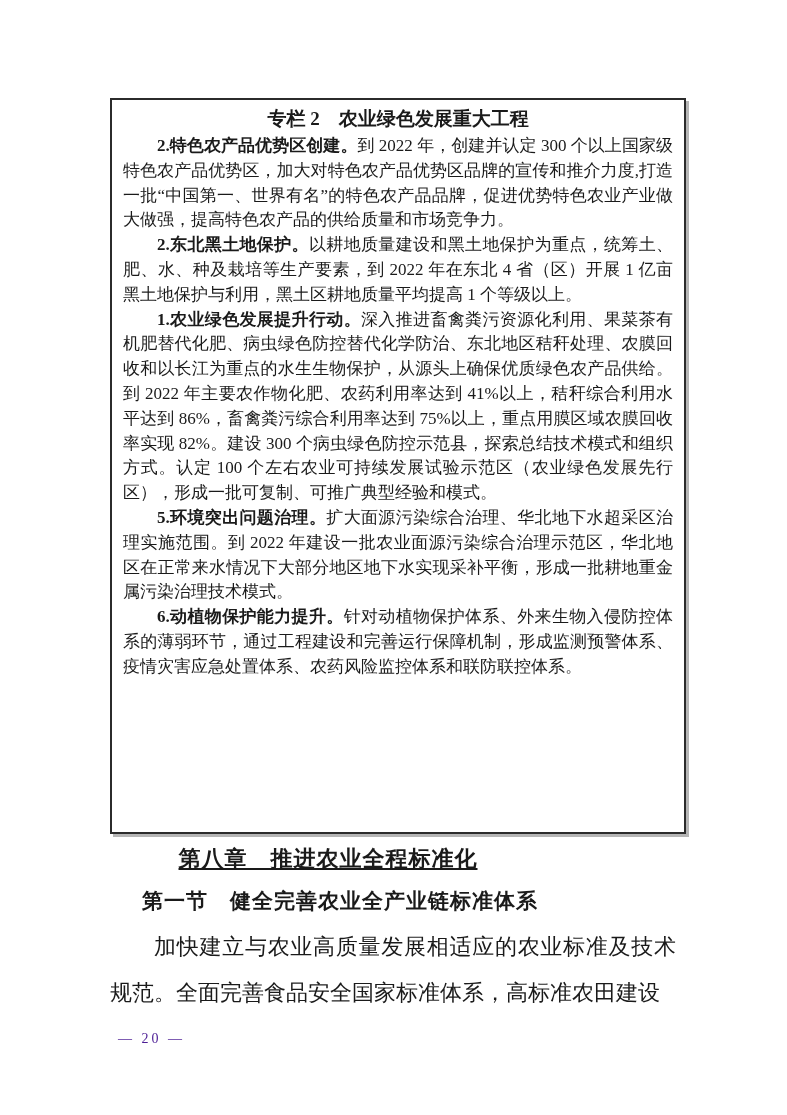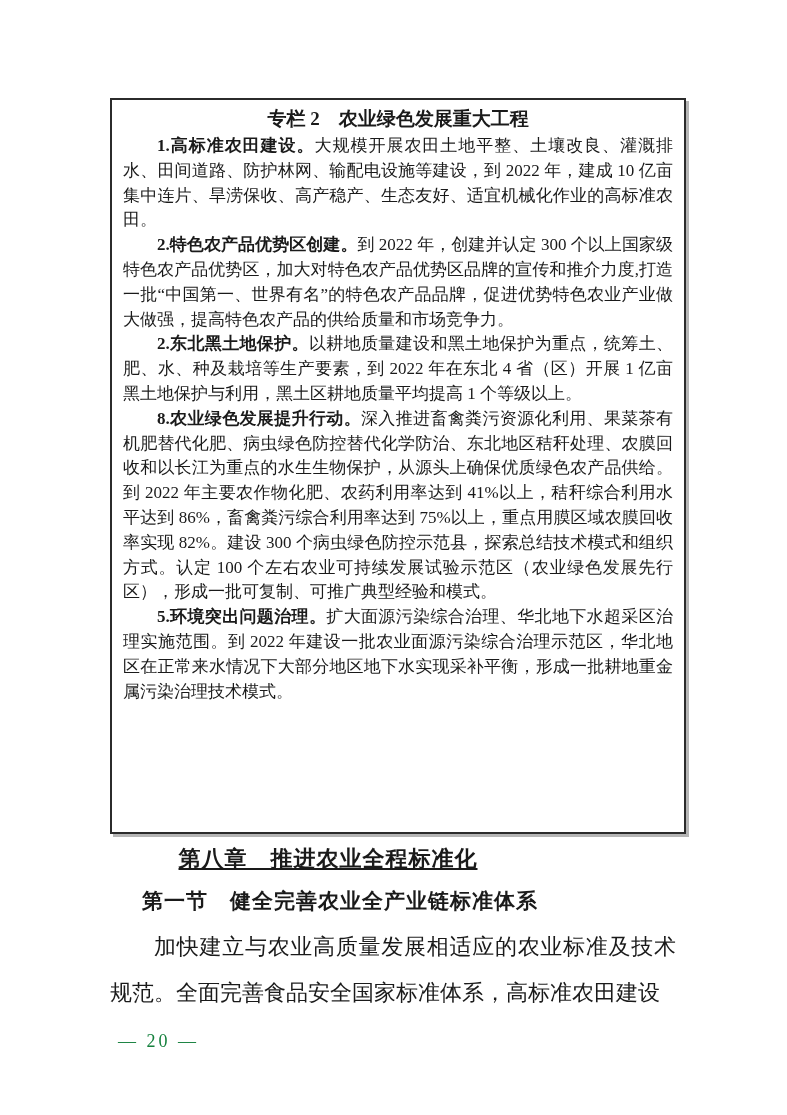--- a/index.html
+++ b/index.html
@@ -85,43 +85,43 @@
     font-size: 22px;
     line-height: 46px;
     text-align: justify;
     text-justify: inter-character;
     text-indent: 2em;
   }
   .page-number {
     position: absolute;
     top: 1031px;
     left: 118px;
-    font-size: 18px;
+    font-size: 14px;
     letter-spacing: 3px;
-    color: #15803d;
+    color: #4c1d95;
   }
 </style>
 </head>
 <body>
 
 <div class="page">
 
   <div class="feature-box">
     <div class="box-title">专栏 2　农业绿色发展重大工程</div>
 
-    <p class="box-para"><span class="lead">1.高标准农田建设。</span><span>大规模开展农田土地平整、土壤改良、灌溉排水、田间道路、防护林网、输配电设施等建设，到 2022 年，建成 10 亿亩集中连片、旱涝保收、高产稳产、生态友好、适宜机械化作业的高标准农田。</span></p>
 
     <p class="box-para"><span class="lead">2.特色农产品优势区创建。</span><span>到 2022 年，创建并认定 300 个以上国家级特色农产品优势区，加大对特色农产品优势区品牌的宣传和推介力度,打造一批“中国第一、世界有名”的特色农产品品牌，促进优势特色农业产业做大做强，提高特色农产品的供给质量和市场竞争力。</span></p>
 
     <p class="box-para"><span class="lead">2.东北黑土地保护。</span><span>以耕地质量建设和黑土地保护为重点，统筹土、肥、水、种及栽培等生产要素，到 2022 年在东北 4 省（区）开展 1 亿亩黑土地保护与利用，黑土区耕地质量平均提高 1 个等级以上。</span></p>
 
-    <p class="box-para"><span class="lead">8.农业绿色发展提升行动。</span><span>深入推进畜禽粪污资源化利用、果菜茶有机肥替代化肥、病虫绿色防控替代化学防治、东北地区秸秆处理、农膜回收和以长江为重点的水生生物保护，从源头上确保优质绿色农产品供给。到 2022 年主要农作物化肥、农药利用率达到 41%以上，秸秆综合利用水平达到 86%，畜禽粪污综合利用率达到 75%以上，重点用膜区域农膜回收率实现 82%。建设 300 个病虫绿色防控示范县，探索总结技术模式和组织方式。认定 100 个左右农业可持续发展试验示范区（农业绿色发展先行区），形成一批可复制、可推广典型经验和模式。</span></p>
+    <p class="box-para"><span class="lead">1.农业绿色发展提升行动。</span><span>深入推进畜禽粪污资源化利用、果菜茶有机肥替代化肥、病虫绿色防控替代化学防治、东北地区秸秆处理、农膜回收和以长江为重点的水生生物保护，从源头上确保优质绿色农产品供给。到 2022 年主要农作物化肥、农药利用率达到 41%以上，秸秆综合利用水平达到 86%，畜禽粪污综合利用率达到 75%以上，重点用膜区域农膜回收率实现 82%。建设 300 个病虫绿色防控示范县，探索总结技术模式和组织方式。认定 100 个左右农业可持续发展试验示范区（农业绿色发展先行区），形成一批可复制、可推广典型经验和模式。</span></p>
 
     <p class="box-para"><span class="lead">5.环境突出问题治理。</span><span>扩大面源污染综合治理、华北地下水超采区治理实施范围。到 2022 年建设一批农业面源污染综合治理示范区，华北地区在正常来水情况下大部分地区地下水实现采补平衡，形成一批耕地重金属污染治理技术模式。</span></p>
 
+    <p class="box-para"><span class="lead">6.动植物保护能力提升。</span><span>针对动植物保护体系、外来生物入侵防控体系的薄弱环节，通过工程建设和完善运行保障机制，形成监测预警体系、疫情灾害应急处置体系、农药风险监控体系和联防联控体系。</span></p>
 
     <p class="box-para"><span class="lead"></span><span></span></p>
   </div>
 
   <h1 class="chapter-heading">第八章　推进农业全程标准化</h1>
 
   <h2 class="section-heading">第一节　健全完善农业全产业链标准体系</h2>
 
   <p class="body-paragraph">加快建立与农业高质量发展相适应的农业标准及技术规范。全面完善食品安全国家标准体系，高标准农田建设</p>
 

